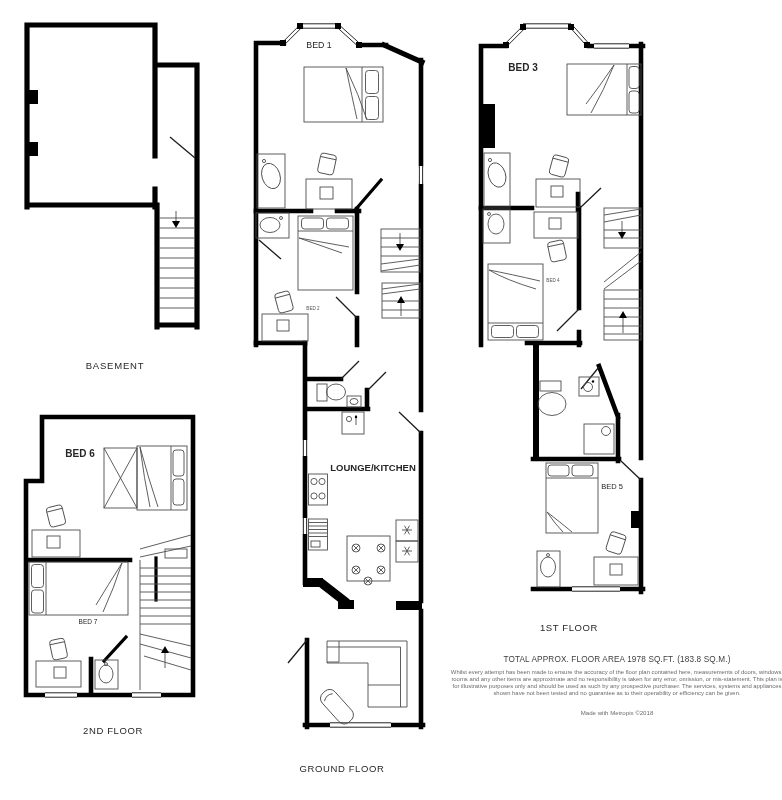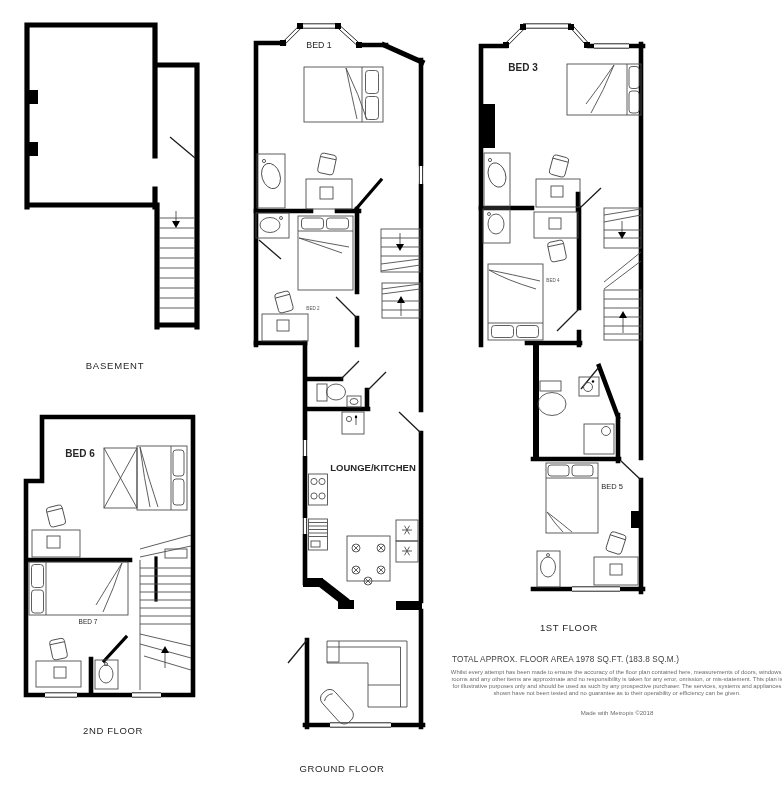--- a/index.html
+++ b/index.html
@@ -11,21 +11,21 @@
   .t-tiny{fill:#555;}
   .wall{stroke:#000;stroke-width:4.6;fill:none;stroke-linecap:square;}
   .wall5{stroke:#000;stroke-width:5.2;fill:none;stroke-linecap:square;}
   .wall3{stroke:#000;stroke-width:3.2;fill:none;stroke-linecap:square;}
   .thin{stroke:#4d4d4d;stroke-width:0.9;fill:none;}
   .thinf{stroke:#4d4d4d;stroke-width:0.9;fill:#fff;}
   .door{stroke:#1d1d1d;stroke-width:1.3;fill:none;}
   .winw{stroke:#fff;stroke-width:5.6;fill:none;}
   .winl{stroke:#111;stroke-width:0.9;fill:none;}
   .blk{fill:#000;stroke:none;}
-  .footer-total{position:absolute;left:452px;top:655px;width:330px;text-align:left;
+  .footer-total{position:absolute;left:452px;top:655px;width:330px;text-align:center;
     font-size:8.2px;letter-spacing:0.15px;color:#3d3d3d;}
   .footer-disclaimer{position:absolute;left:450px;top:669px;width:334px;text-align:center;
     font-size:5.9px;line-height:7.1px;color:#6b6b6b;}
   .footer-attribution{position:absolute;left:450px;top:709px;width:334px;text-align:center;
     font-size:6.1px;color:#6b6b6b;}
 </style>
 </head>
 <body>
 
 <div class="stage">

